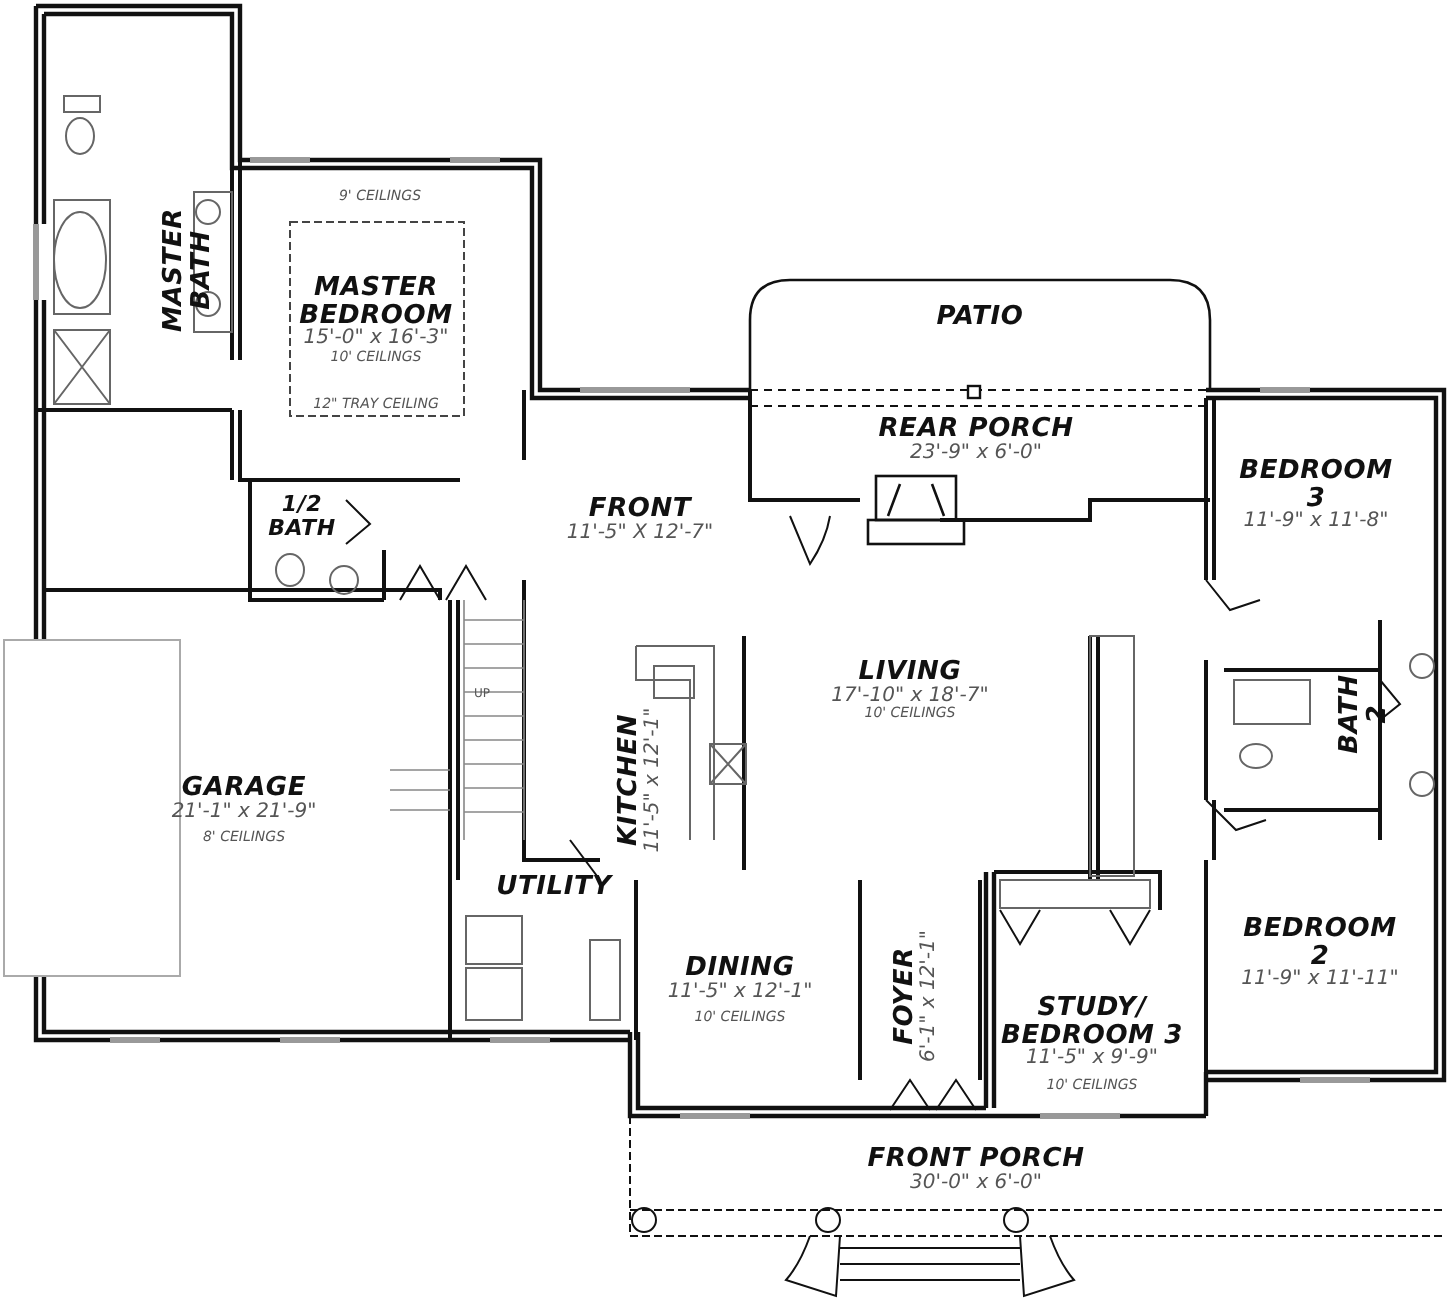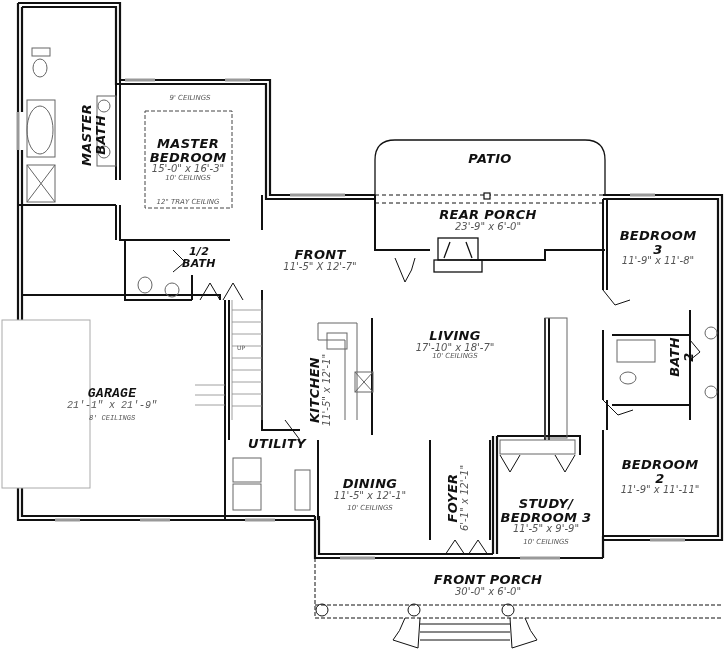--- a/index.html
+++ b/index.html
@@ -173,26 +173,26 @@
 
 <div class="note" style="left:190px;top:98px;">9' CEILINGS</div>
 <div class="lbl" style="left:188px;top:160px;">
   <div class="name">MASTER</div>
   <div class="name">BEDROOM</div>
   <div class="dim">15'-0" x 16'-3"</div>
   <div class="ceil">10' CEILINGS</div>
 </div>
 <div class="note" style="left:188px;top:202px;">12" TRAY CEILING</div>
 
-<div class="lbl" style="left:151px;top:258px;margin-left:48px;">
+<div class="lbl" style="left:151px;top:258px;">
   <div class="name" style="font-size:11px">1/2</div>
   <div class="name" style="font-size:11px">BATH</div>
 </div>
 
-<div class="lbl" style="left:112px;top:405px;font-family:Liberation Mono, monospace;">
+<div class="lbl" style="left:122px;top:405px;">
   <div class="name">GARAGE</div>
   <div class="dim">21'-1" x 21'-9"</div>
   <div class="ceil" style="margin-top:4px">8' CEILINGS</div>
 </div>
 
 <div class="lbl" style="left:320px;top:260px;">
   <div class="name">FRONT</div>
   <div class="dim">11'-5" X 12'-7"</div>
 </div>
 

